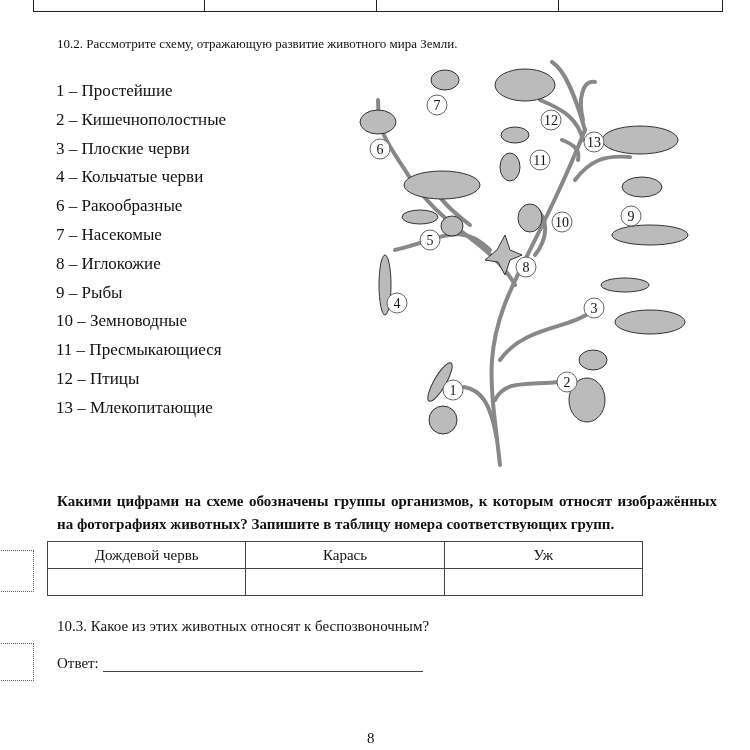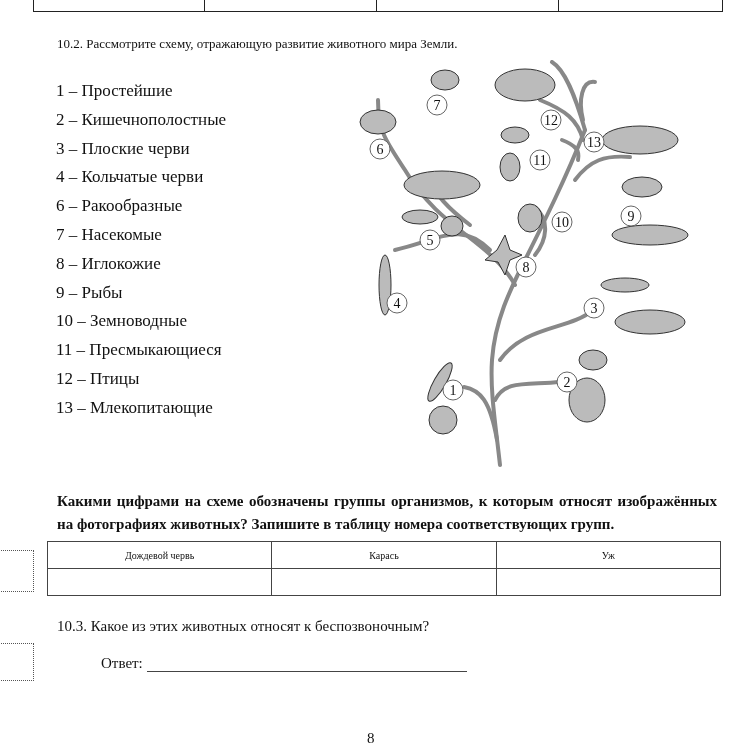--- a/index.html
+++ b/index.html
@@ -6,25 +6,25 @@
   body { width:750px; height:750px; position:relative; overflow:hidden;
          font-family:"Liberation Serif", serif; color:#111; }
   .top-table { position:absolute; left:33px; top:-2px; width:688px; height:13px;
                border-bottom:1px solid #222; border-left:1px solid #222; border-right:1px solid #222; }
   .top-table .div { position:absolute; top:0; bottom:0; width:0; border-left:1px solid #222; }
   .q-title { position:absolute; left:57px; top:36px; font-size:13px; }
   .legend { position:absolute; left:56px; top:77px; font-size:17px; line-height:28.8px; }
   .legend div { white-space:nowrap; }
   .scheme { position:absolute; left:350px; top:60px; width:380px; height:420px; }
   .para { position:absolute; left:57px; top:490px; width:660px; font-size:15px; line-height:23px; text-align:justify;font-weight:bold; }
-  .ans-table { position:absolute; left:47px; top:541px; width:674px; border-collapse:collapse; font-size:10px; }
+  .ans-table { position:absolute; left:47px; top:541px; width:596px; border-collapse:collapse; font-size:15px; }
   .ans-table td { border:1px solid #444; height:26px; text-align:center; width:33.3%; padding:0; }
   .dotbox { position:absolute; left:-2px; width:34px; border:1px dotted #555; }
   .q3 { position:absolute; left:57px; top:618px; font-size:15px; }
-  .answer { position:absolute; left:57px; top:655px; font-size:15px;margin-left:44px; }
+  .answer { position:absolute; left:57px; top:655px; font-size:15px; }
   .answer .line { display:inline-block; width:320px; border-bottom:1px solid #444; height:14px; vertical-align:bottom; margin-left:4px; }
   .page-num { position:absolute; left:367px; top:730px; font-size:15px; }
   svg text { font-family:"Liberation Serif", serif; font-size:14px; fill:#111; }
 </style>
 </head>
 <body>
 
 <div class="top-table">
   <div class="div" style="left:170px"></div>
   <div class="div" style="left:342px"></div>

